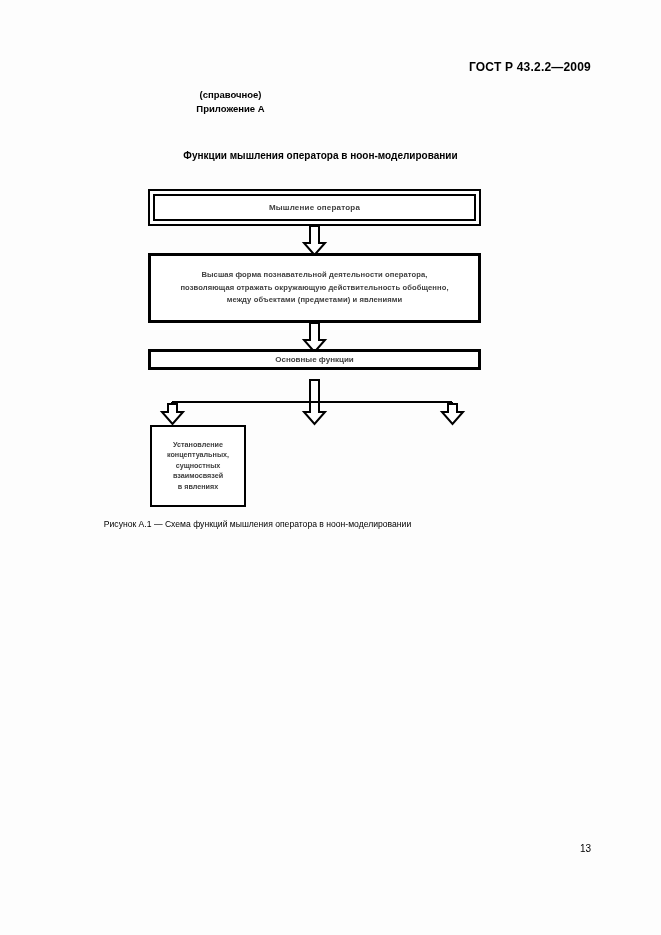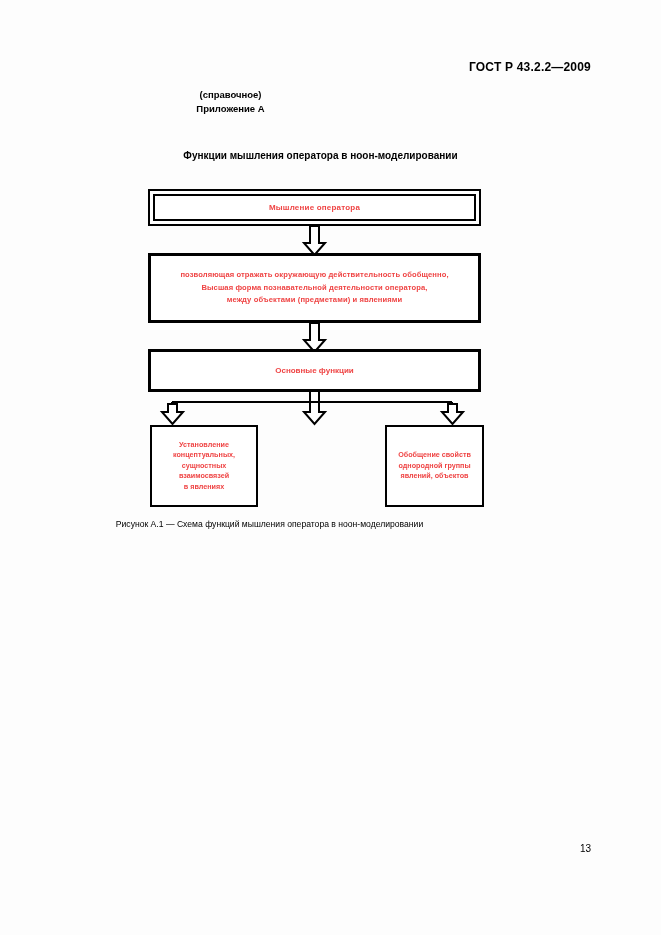--- a/index.html
+++ b/index.html
@@ -74,21 +74,21 @@
 
   .box {
     position: absolute;
     background: #ffffff;
     border: 2.5px solid #000000;
     display: flex;
     align-items: center;
     justify-content: center;
     text-align: center;
     font-weight: bold;
-    color: #ef4444;
+    color: #404040;
   }
 
   
   #box-thinking {
     left: 148px;
     top: 189px;
     width: 333px;
     height: 37px;
     border-width: 2px;
     padding: 3px;
@@ -116,42 +116,42 @@
     font-size: 7.6px;
     line-height: 12.4px;
     letter-spacing: 0.1px;
     padding: 0 14px;
   }
 
   #box-main-functions {
     left: 148px;
     top: 349px;
     width: 333px;
-    height: 43px;
+    height: 21px;
     border-width: 3px;
     font-size: 8px;
   }
 
   .leaf {
     top: 425px;
     height: 82px;
     border-width: 2.5px;
     font-size: 7.2px;
     line-height: 10.6px;
     padding: 4px 5px;
   }
-  #box-leaf-1 { left: 150px; width: 108px; }
+  #box-leaf-1 { left: 150px; width: 96px; }
   #box-leaf-2 { left: 268px; width: 95px; }
   #box-leaf-3 { left: 385px; width: 99px; }
 
   
   .fig-caption {
     position: absolute;
     top: 519px;
-    left: 16px;
+    left: 4px;
     width: 525px;
     text-align: center;
     padding-right: 18px;
     font-size: 8.6px;
     white-space: nowrap;
   }
 
   
   .page-number {
     position: absolute;
@@ -210,48 +210,41 @@
         <path d="M448 404 L448 412 L442 412 L452.5 424 L463 412 L457 412 L457 404 Z"></path>
       </g>
     </svg>
 
     <div class="box" id="box-thinking">
       <div class="inner">Мышление оператора</div>
     </div>
 
     <div class="box" id="box-definition">
       <div class="lines">
+        <div>Высшая форма познавательной деятельности оператора,</div>
         <div>позволяющая отражать окружающую действительность обобщенно,</div>
-        <div>Высшая форма познавательной деятельности оператора,</div>
         <div>между объектами (предметами) и явлениями</div>
       </div>
     </div>
 
     <div class="box" id="box-main-functions">
       <span>Основные функции</span>
     </div>
 
     <div class="box leaf" id="box-leaf-1">
       <div>
         <div>Установление</div>
         <div>концептуальных,</div>
         <div>сущностных</div>
         <div>взаимосвязей</div>
         <div>в явлениях</div>
       </div>
     </div>
 
 
-    <div class="box leaf" id="box-leaf-3">
-      <div>
-        <div>Обобщение свойств</div>
-        <div>однородной группы</div>
-        <div>явлений, объектов</div>
-      </div>
-    </div>
 
   </div>
 
   <div class="fig-caption">Рисунок А.1 — Схема функций мышления оператора в ноон-моделировании</div>
 
   <div class="page-number">13</div>
 
 </div>
 
 </body></html>

